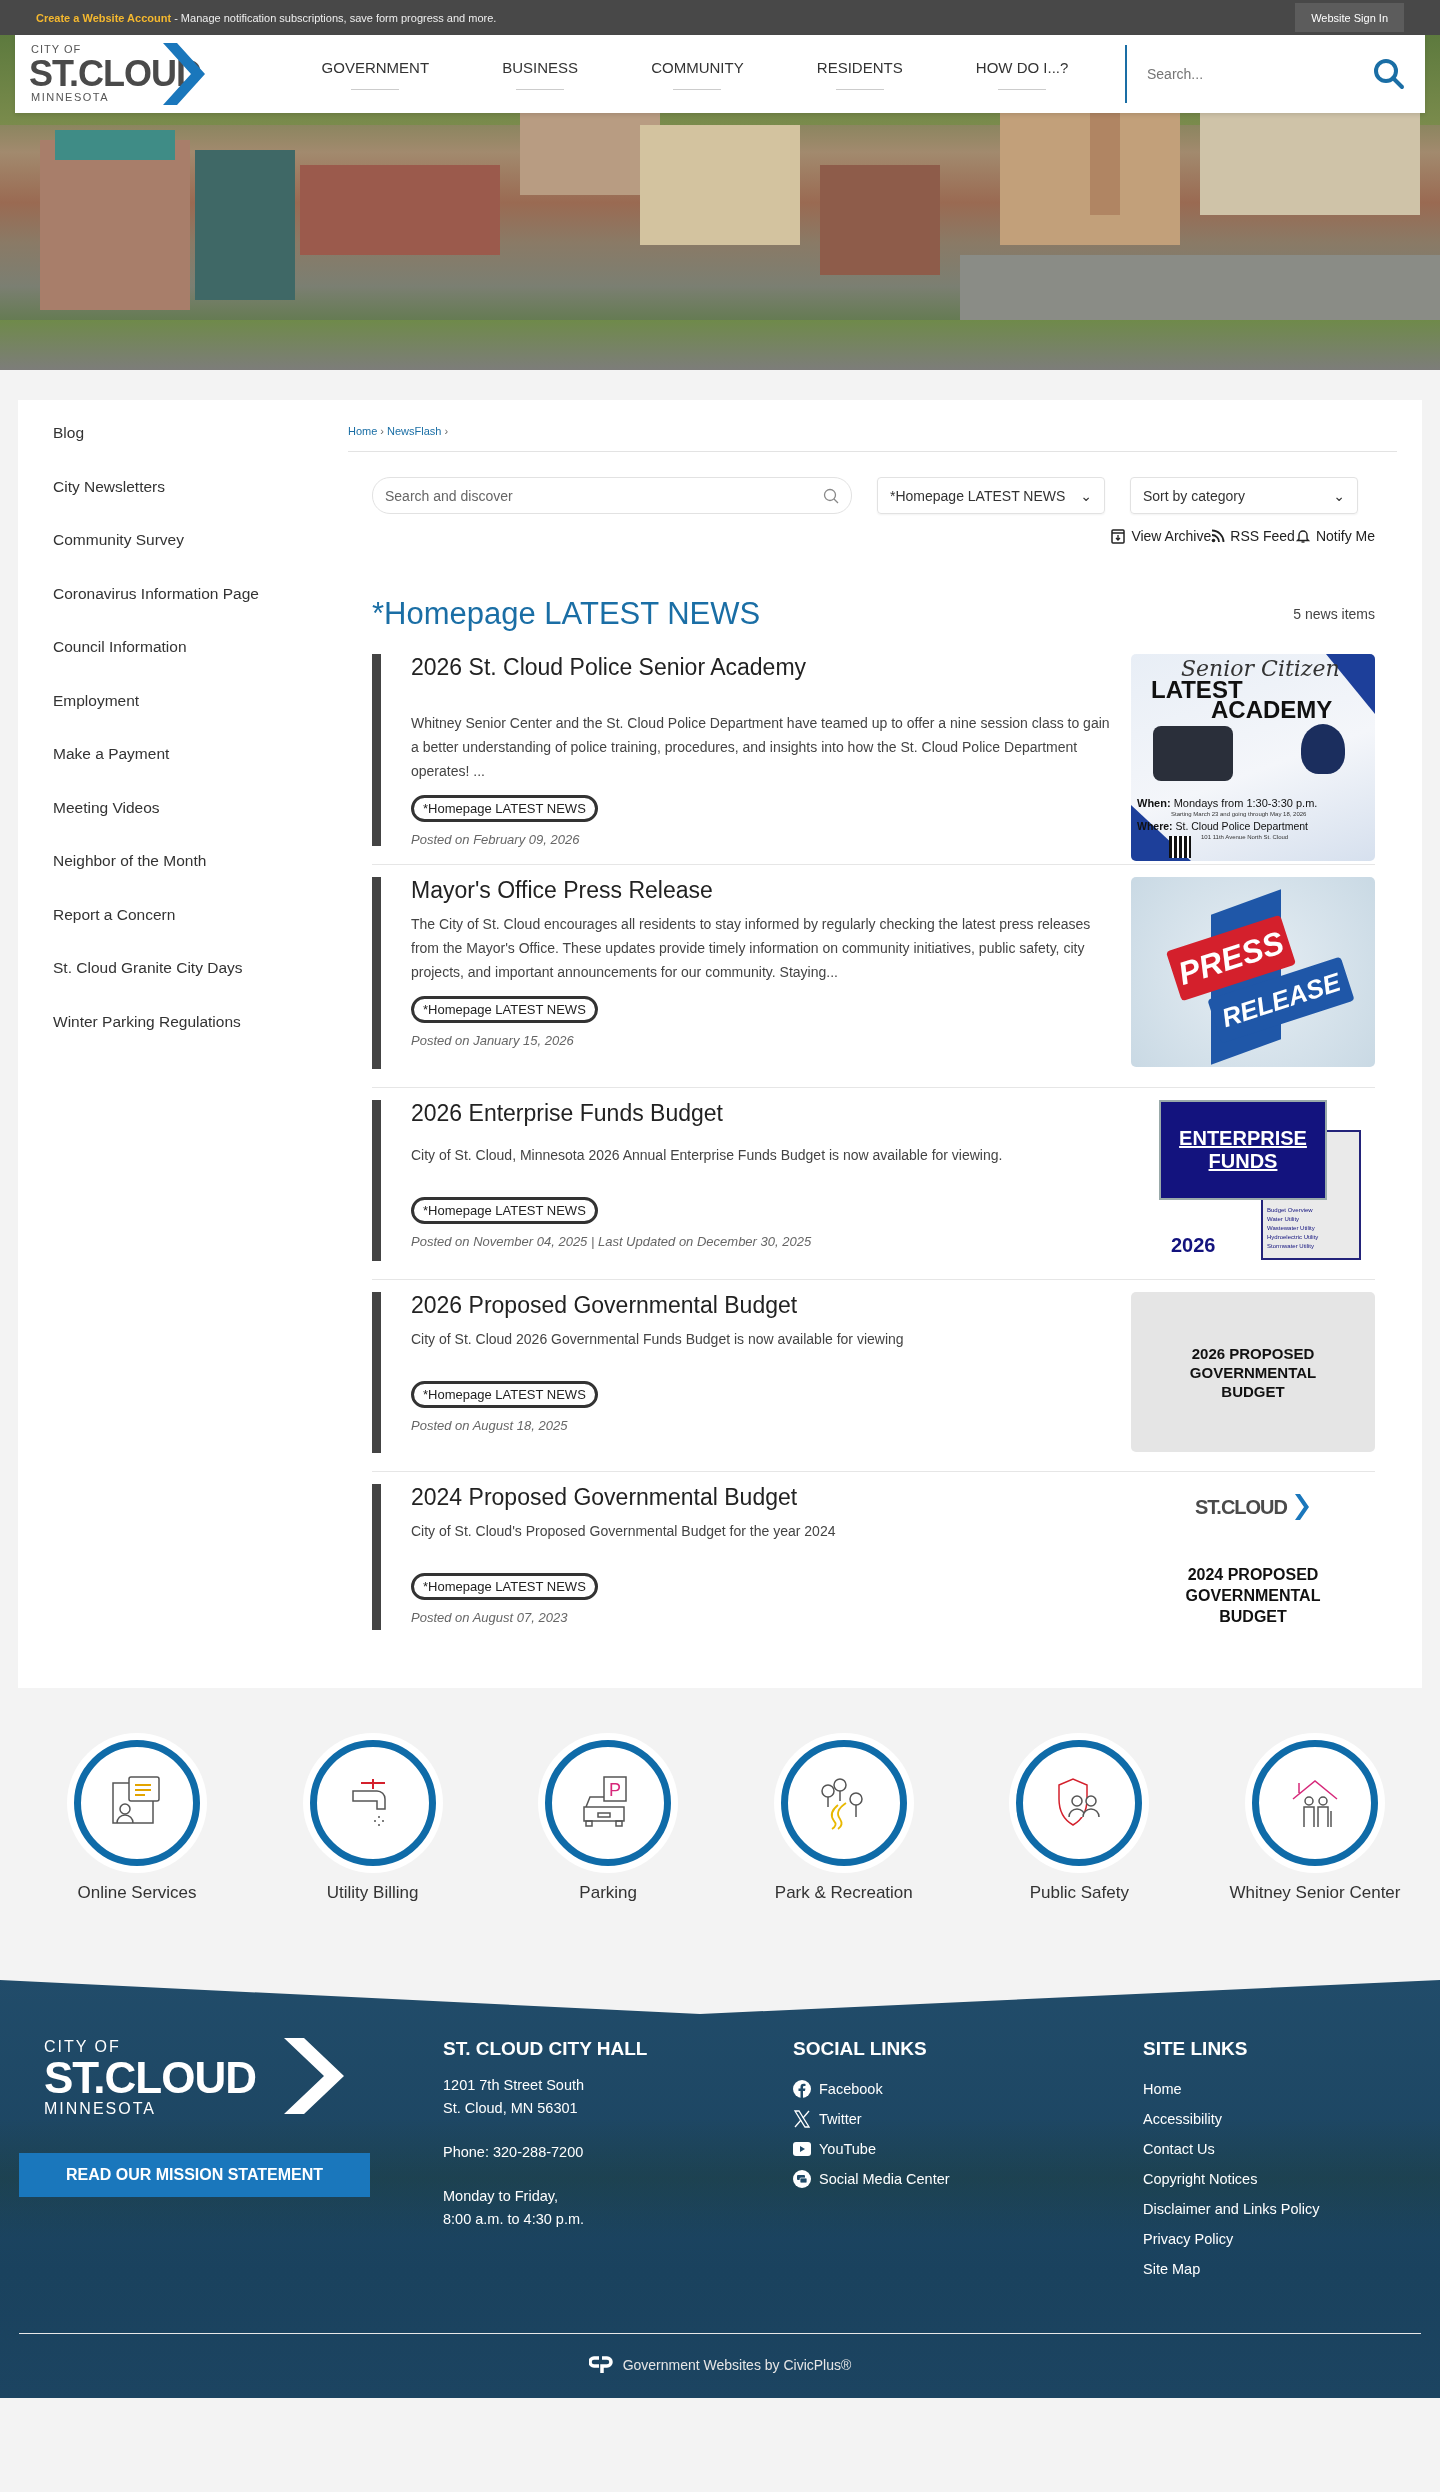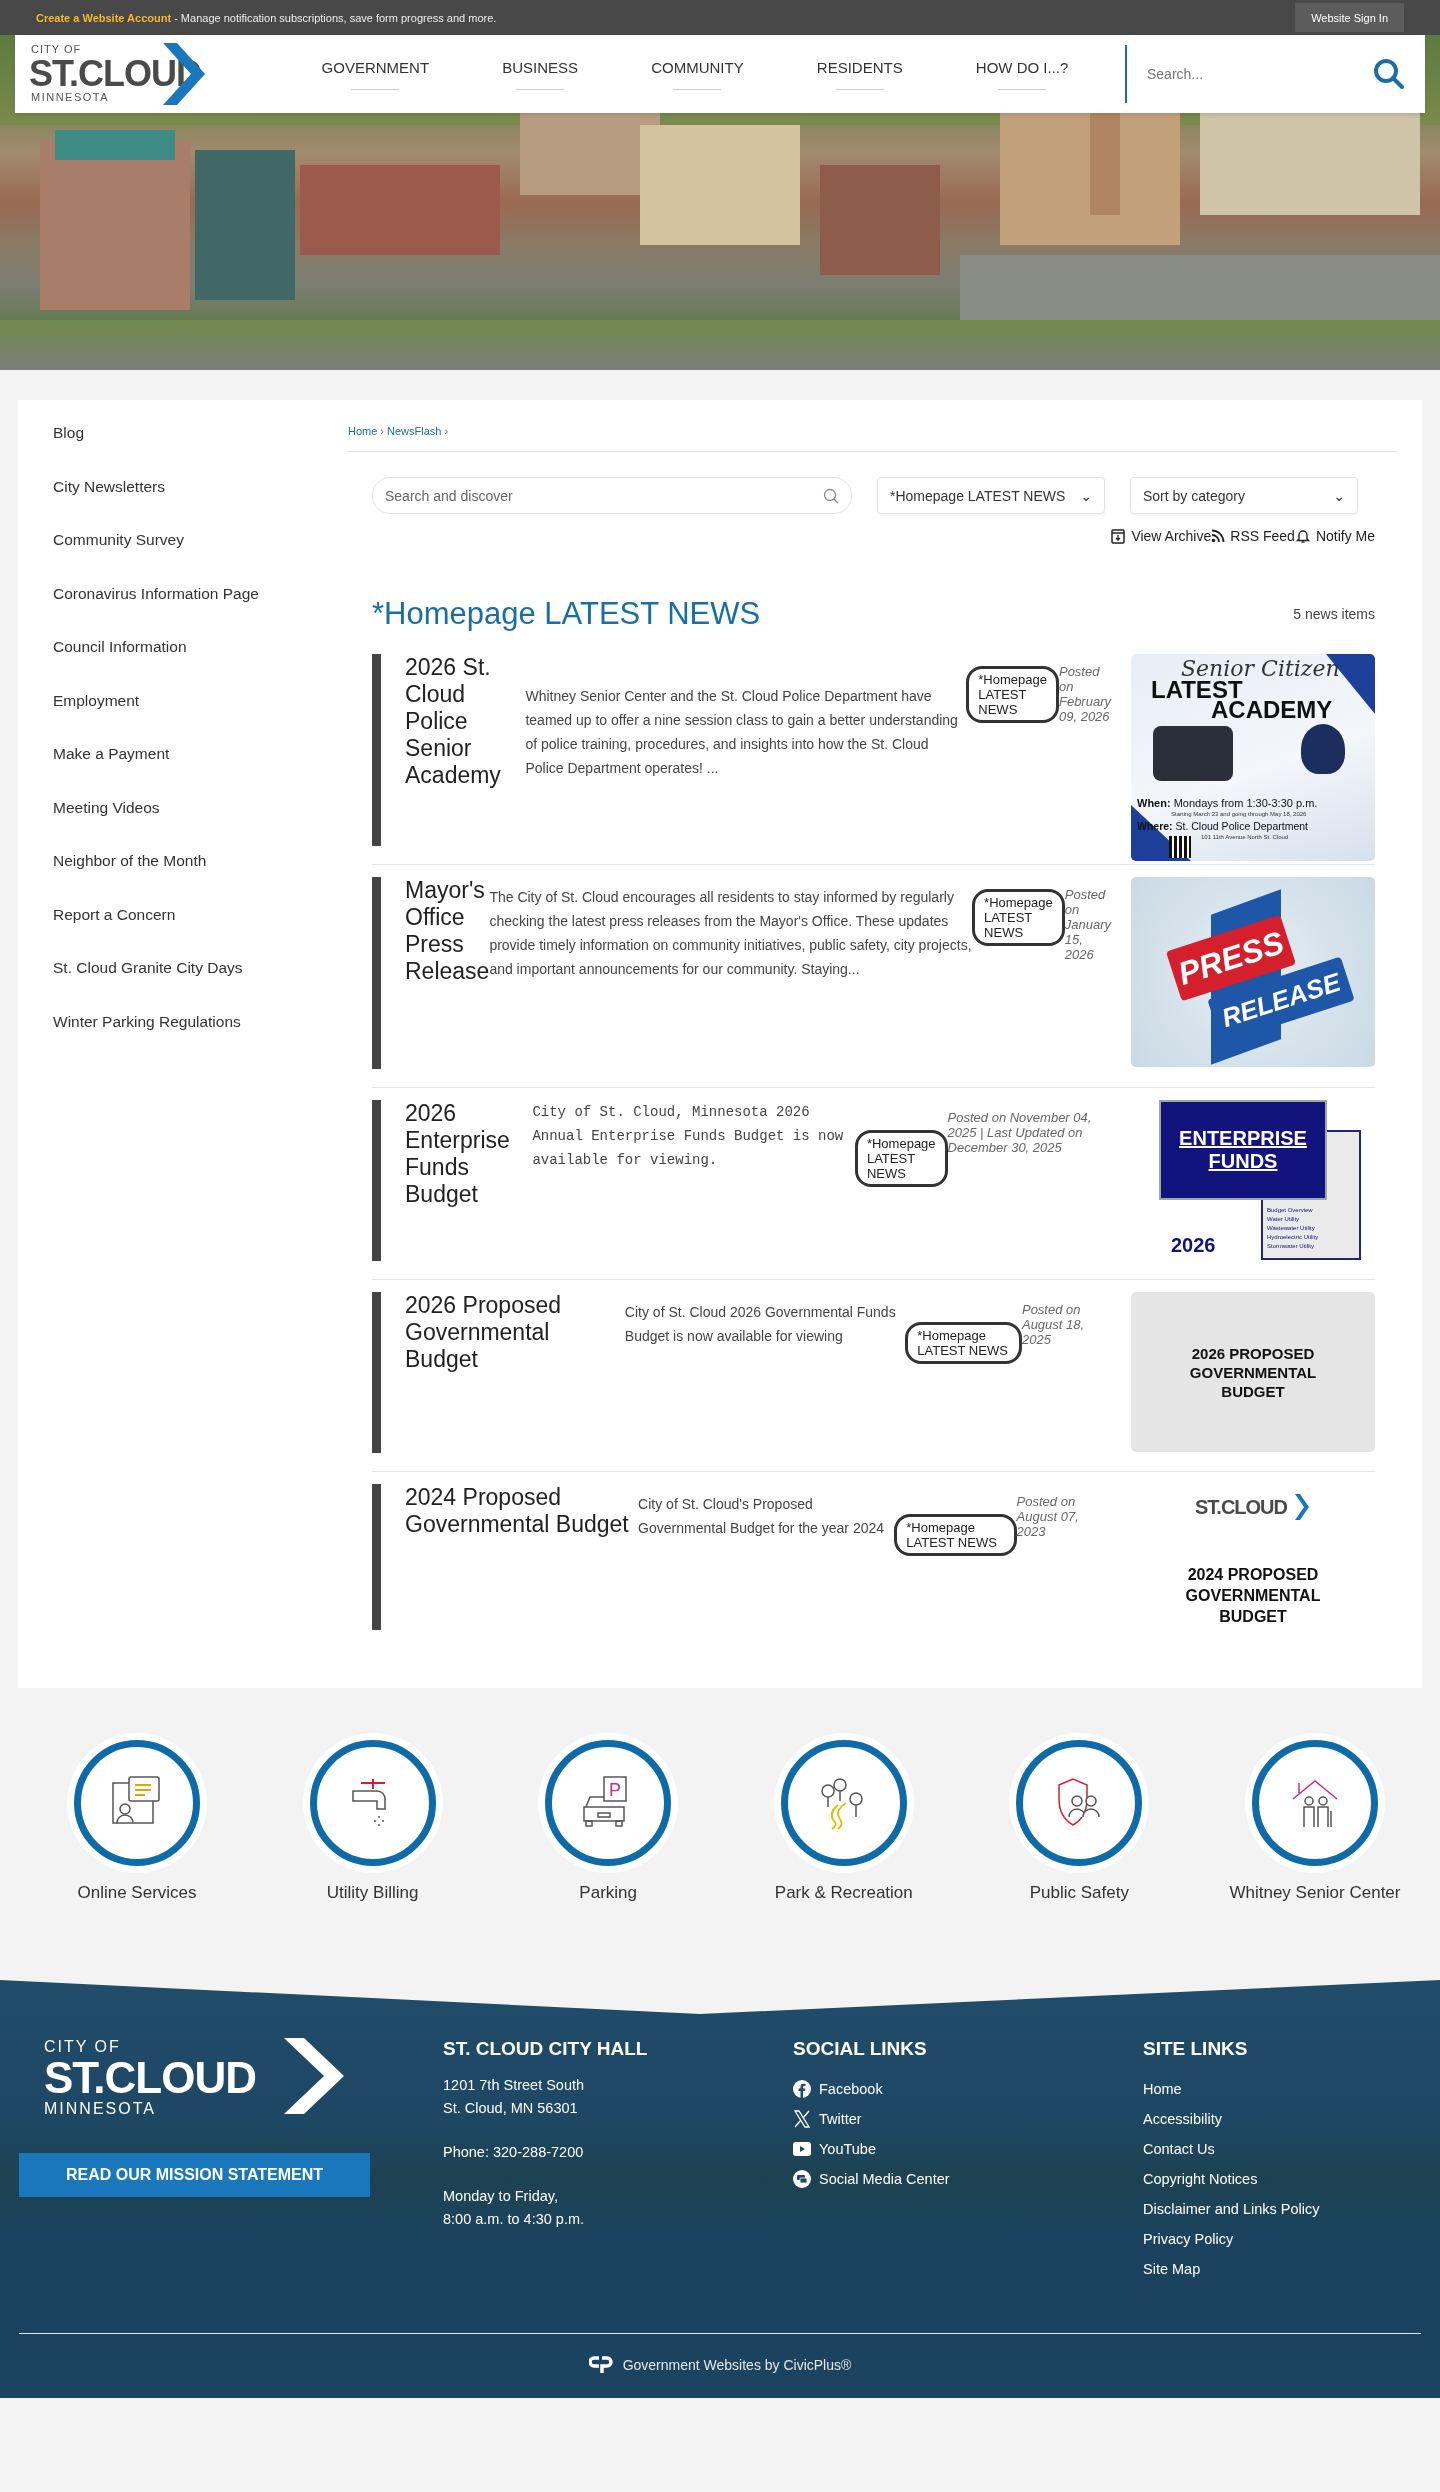--- a/index.html
+++ b/index.html
@@ -44,21 +44,21 @@
   .f-select.cat { width: 228px; }
   .f-select .v { overflow: hidden; white-space: nowrap; width: 180px; }
   .actions { display: flex; justify-content: flex-end; margin-top: 14px; font-size: 14px; color: #222; }
   .actions span.a { display: flex; align-items: center; gap: 5px; }
   .news-head { display: flex; justify-content: space-between; align-items: center; margin-top: 52px; }
   .news-title { font-size: 31px; color: #1a6ea5; }
   .news-count { font-size: 14px; color: #444; }
 
   .item { display: flex; justify-content: space-between; padding: 12px 0 18px 0; border-bottom: 1px solid #e6e6e6; }
   .item:last-child { border-bottom: none; }
-  .item-body { border-left: 9px solid #444; padding-left: 24px; flex: 1; margin-right: 20px; display: flex; flex-direction: row; }
+  .item-body { border-left: 9px solid #444; padding-left: 30px; flex: 1; margin-right: 20px; display: flex; flex-direction: column; }
   .item-title { font-size: 23px; color: #222; margin-top: 0; }
   .item-text { font-size: 14px; color: #444; line-height: 24px; margin-top: 14px; }
   .tag { display: inline-block; align-self: flex-start; border: 3px solid #333; border-radius: 16px; padding: 3px 9px; font-size: 13px; color: #222; margin-top: 12px; }
   .posted { font-size: 13px; font-style: italic; color: #666; margin-top: 10px; }
   .thumb { width: 244px; flex-shrink: 0; border-radius: 5px; overflow: hidden; position: relative; }
 
   
   .quick { display: flex; justify-content: space-between; padding: 45px 30px 0 42px; height: 290px; }
   .q { width: 190px; text-align: center; }
   .q .ring { width: 140px; height: 140px; border-radius: 50%; background: #fff; margin: 0 auto; display: flex; align-items: center; justify-content: center; }
@@ -247,21 +247,21 @@
             </div>
             <div style="position:absolute;left:80px;top:100px;width:140px;height:46px;background:#1f57a8;transform:rotate(-18deg);border-radius:4px;display:flex;align-items:center;justify-content:center;">
               <span style="font-weight:bold;font-style:italic;font-size:26px;color:#fff;">RELEASE</span>
             </div>
           </div>
         </div>
 
         <div class="item" style="height:192px;">
           <div class="item-body">
             <span class="item-title">2026 Enterprise Funds Budget</span>
-            <span class="item-text" style="margin-top:0;font-family:Liberation Mono, monospace;">City of St. Cloud, Minnesota 2026 Annual Enterprise Funds Budget is now available for viewing.</span>
+            <span class="item-text" style="margin-top:16px;">City of St. Cloud, Minnesota 2026 Annual Enterprise Funds Budget is now available for viewing.</span>
             <span class="tag" style="margin-top:30px;">*Homepage LATEST NEWS</span>
             <span class="posted">Posted on November 04, 2025 | Last Updated on December 30, 2025</span>
           </div>
           <div class="thumb" style="height:160px;background:#fff;">
             <div style="position:absolute;left:130px;top:30px;width:100px;height:130px;background:#eaeaea;border:2px solid #23237a;"></div>
             <div style="position:absolute;left:28px;top:0;width:168px;height:100px;background:#13137e;border:2px solid #9aa;display:flex;flex-direction:column;align-items:center;justify-content:center;">
               <span style="color:#fff;font-weight:bold;font-size:20px;text-decoration:underline;">ENTERPRISE</span>
               <span style="color:#fff;font-weight:bold;font-size:20px;text-decoration:underline;">FUNDS</span>
             </div>
             <div style="position:absolute;left:40px;top:134px;font-weight:bold;font-size:20px;color:#13137e;">2026</div>

